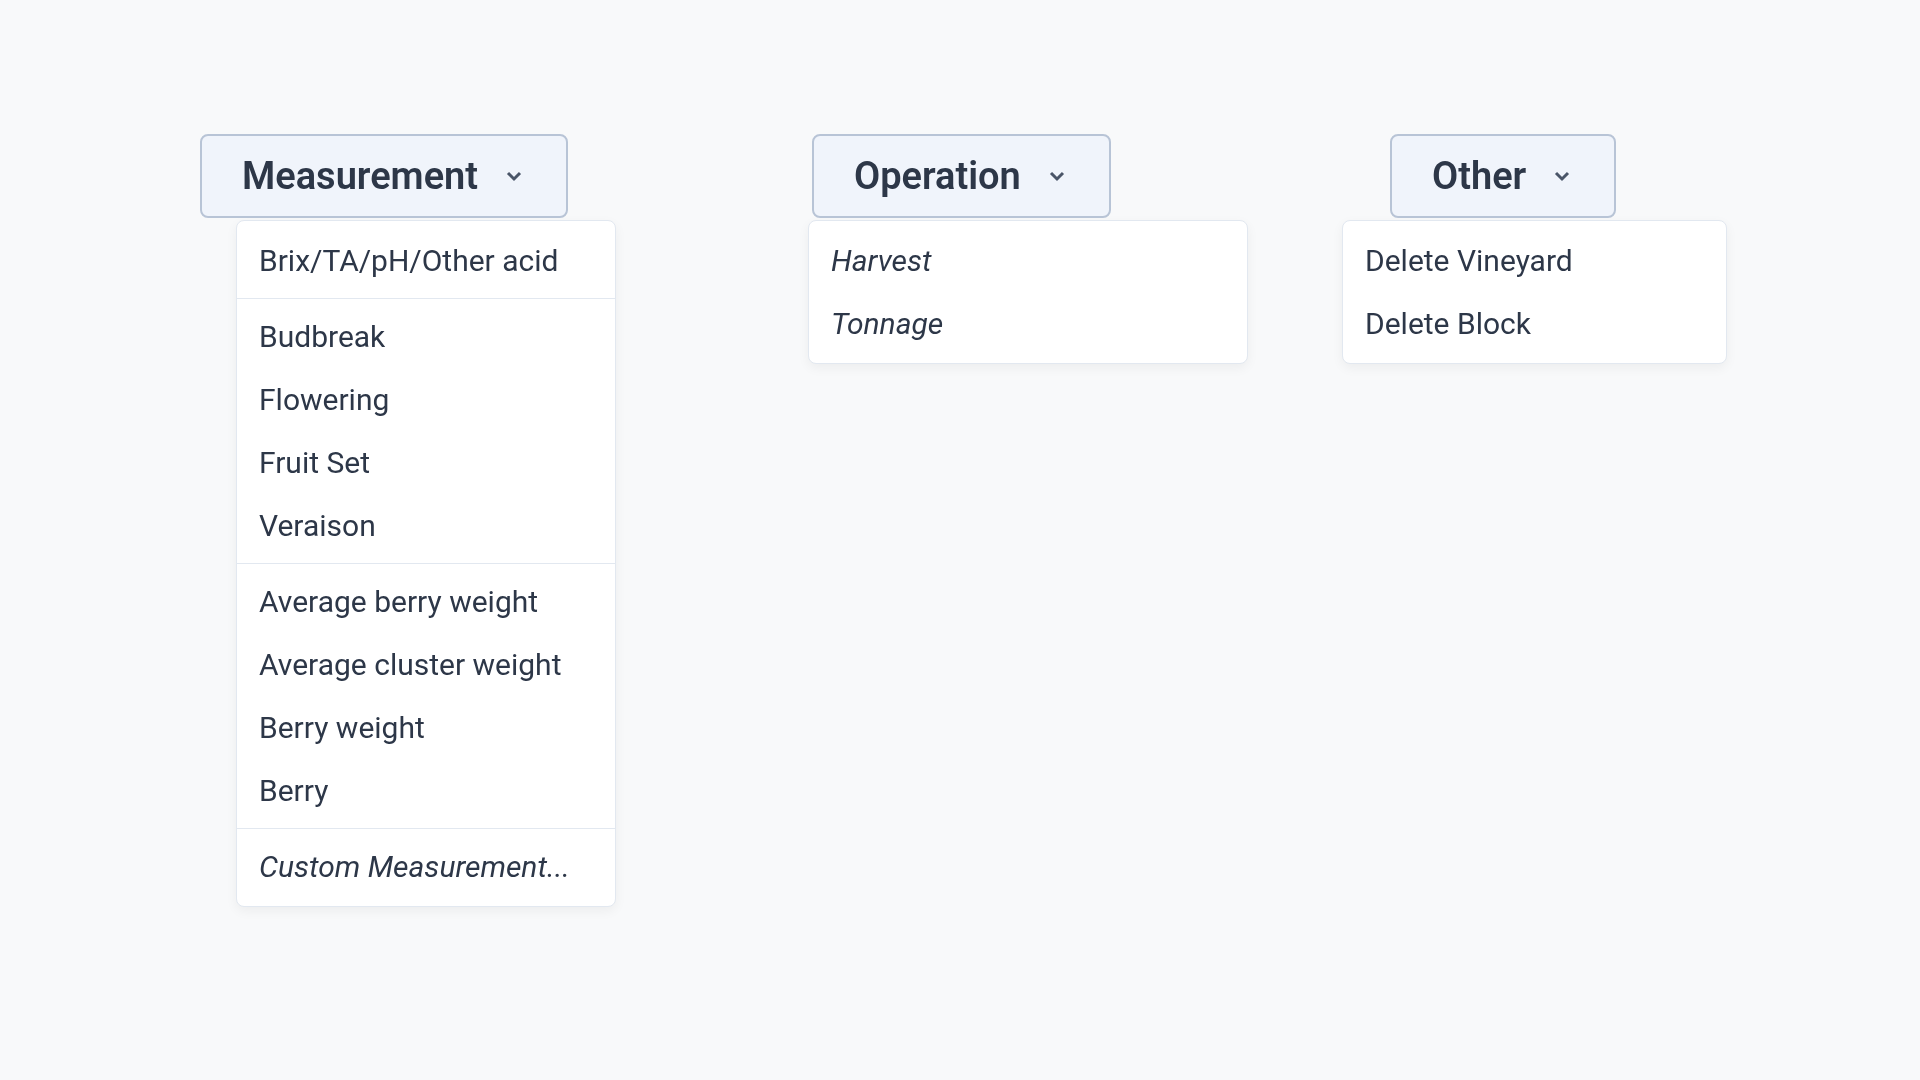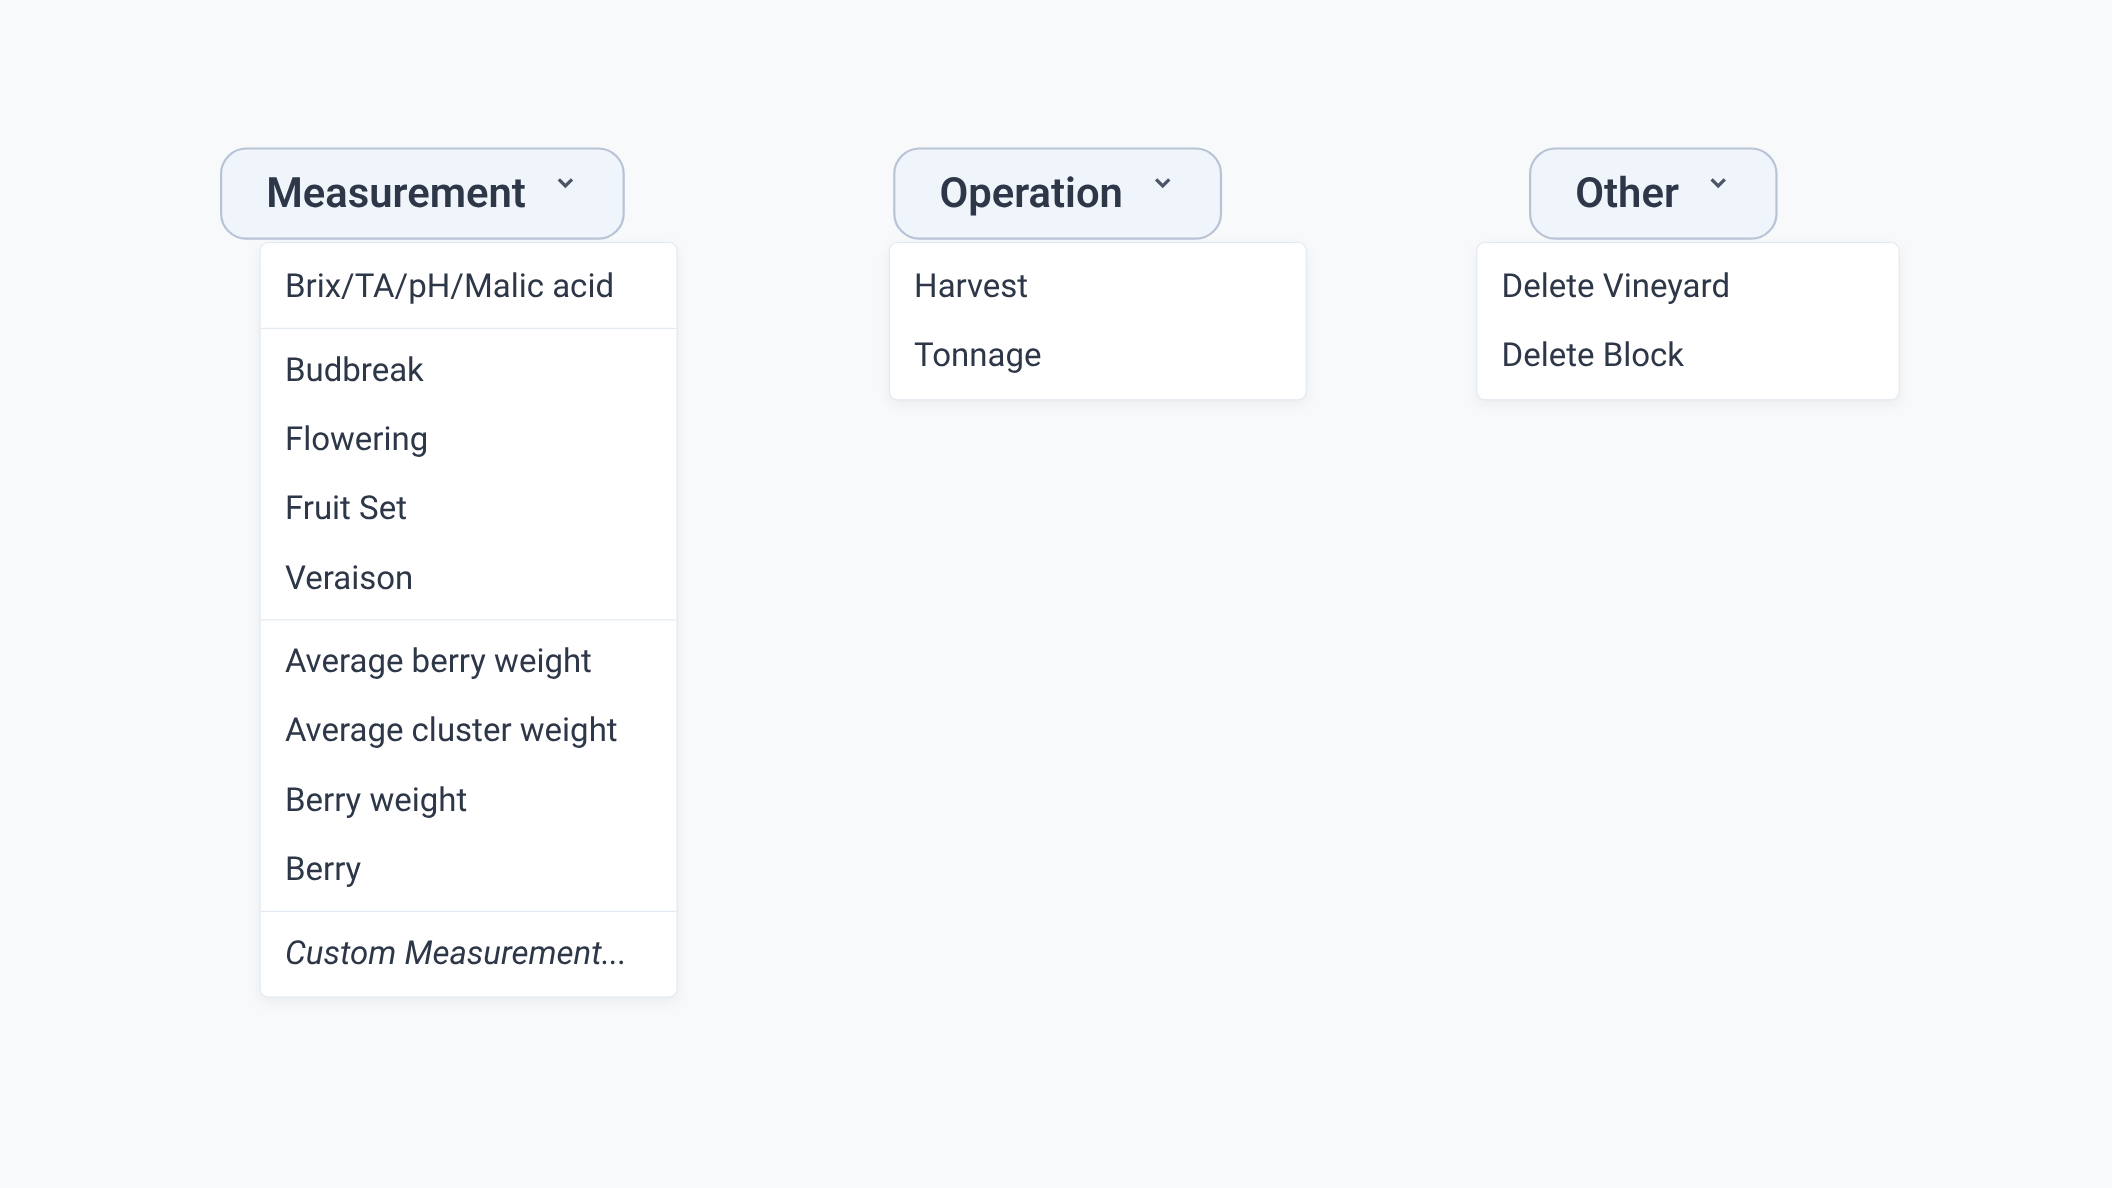--- a/index.html
+++ b/index.html
@@ -12,25 +12,26 @@
       background: #f8f9fa;
       width: 1920px;
       height: 1080px;
       position: relative;
     }
     .dropdown-group {
       position: absolute;
     }
     .dropdown-button {
       display: inline-flex;
+      align-items: center;
       gap: 24px;
       padding: 18px 40px;
       background: #f0f4fb;
       border: 2px solid #b8c4d6;
-      border-radius: 24px;
+      border-radius: 8px;
       cursor: pointer;
       font-size: 38px;
       font-weight: 600;
       color: #2d3748;
       white-space: nowrap;
     }
     .dropdown-button .chevron {
       width: 24px;
       height: 24px;
       display: inline-flex;
@@ -72,22 +73,23 @@
     }
     #group-measurement .dropdown-menu {
       width: 380px;
       margin-left: 36px;
     }
     #group-operation {
       left: 812px;
       top: 134px;
     }
     #group-operation .dropdown-menu {
-      width: 380px;
+      width: 440px;
       margin-left: -4px;
+      font-style: italic;
     }
     #group-other {
       left: 1390px;
       top: 134px;
     }
     #group-other .dropdown-menu {
       width: 385px;
       margin-left: -48px;
     }
   </style>
@@ -97,21 +99,21 @@
 <div class="dropdown-group" id="group-measurement">
   <div class="dropdown-button">
     <span>Measurement</span>
     <span class="chevron">
       <svg viewBox="0 0 24 24" width="24" height="24">
           <polyline points="6 9 12 15 18 9"></polyline>
         </svg>
     </span>
   </div>
   <div class="dropdown-menu">
-    <div class="menu-item">Brix/TA/pH/Malic acid</div>
+    <div class="menu-item">Brix/TA/pH/Other acid</div>
     <div class="menu-divider"></div>
     <div class="menu-item">Budbreak</div>
     <div class="menu-item">Flowering</div>
     <div class="menu-item">Fruit Set</div>
     <div class="menu-item">Veraison</div>
     <div class="menu-divider"></div>
     <div class="menu-item">Average berry weight</div>
     <div class="menu-item">Average cluster weight</div>
     <div class="menu-item">Berry weight</div>
     <div class="menu-item">Berry</div>

